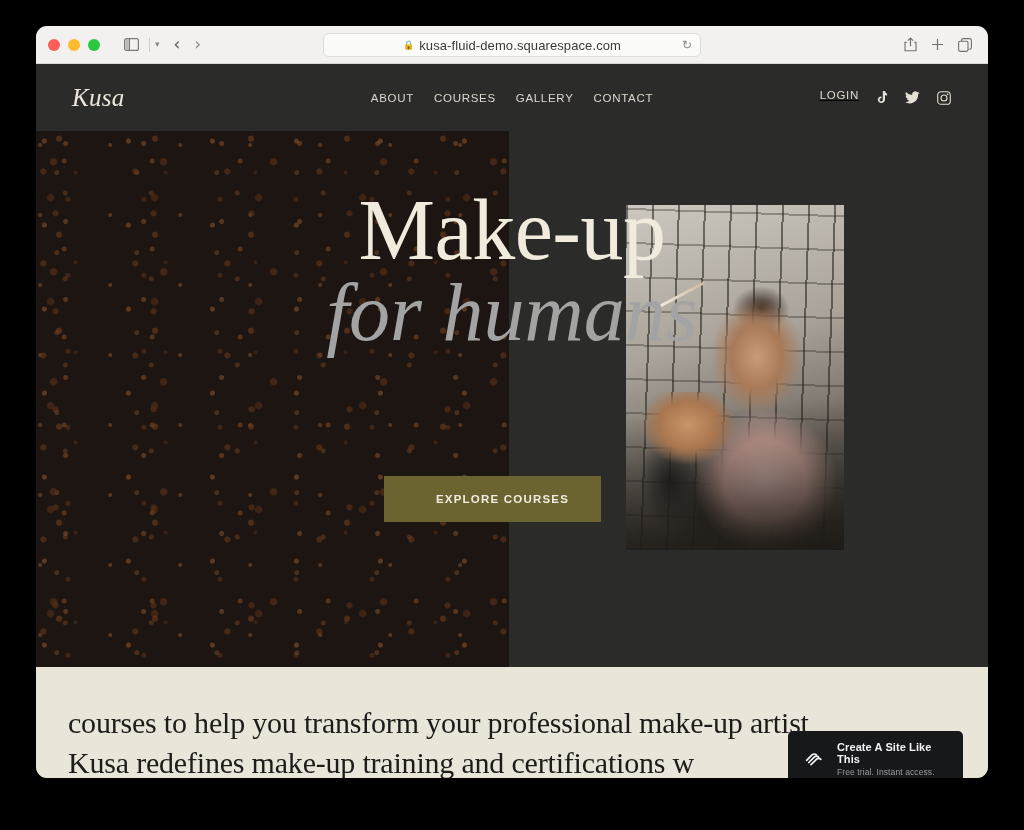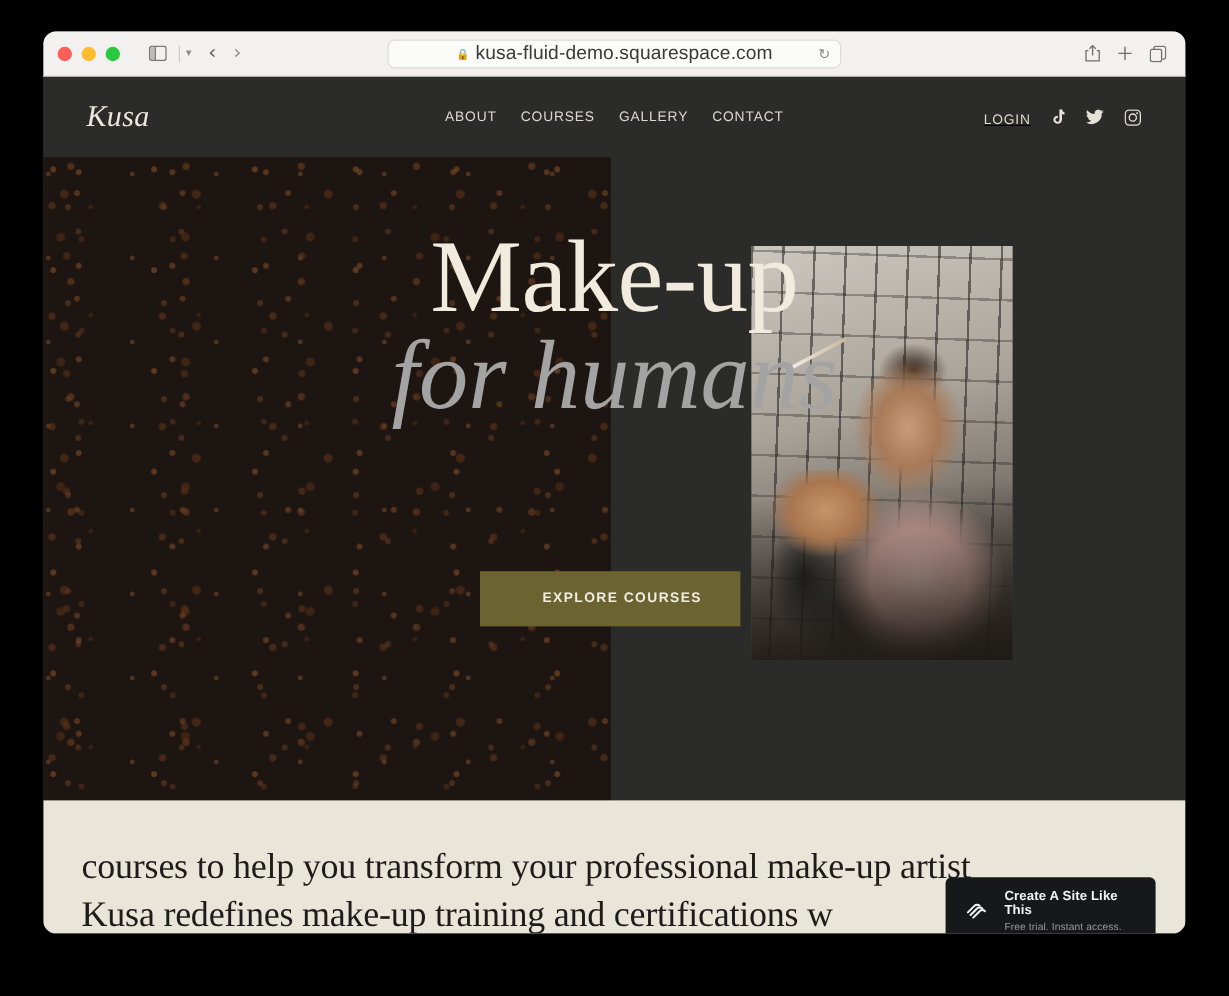--- a/index.html
+++ b/index.html
@@ -56,21 +56,21 @@
     left: 50%; transform: translateX(-50%);
     top: 7px;
     width: 378px; height: 24px;
     background: #fbfbfa;
     border: 1px solid #dedcd9;
     border-radius: 6px;
     display: flex; align-items: center; justify-content: center;
     gap: 5px;
   }
   .urlbar .lock { font-size: 9px; color: #6e6e6e; }
-  .url-text { font-size: 16px; color: #3a3a3a; letter-spacing: 0.1px; }
+  .url-text { font-size: 13px; color: #3a3a3a; letter-spacing: 0.1px; }
   .reload {
     position: absolute; right: 8px; top: 50%; transform: translateY(-50%);
     font-size: 12px; color: #8a8a8a; line-height: 1;
   }
 
   .tb-right { margin-left: auto; display: flex; align-items: center; gap: 14px; padding-right: 4px; }
   .tb-right .tb-icon { color: #6f6f6f; display: flex; align-items: center; }
 
   
   .site {
@@ -99,21 +99,21 @@
     display: flex; gap: 20px;
   }
   .nav-link {
     font-size: 11.5px;
     letter-spacing: 0.7px;
     color: #ddd8cd;
     text-transform: uppercase;
   }
   .header-right {
     margin-left: auto;
-    display: flex; align-items: flex-end; gap: 14px; text-decoration: underline;
+    display: flex; align-items: flex-start; gap: 14px; text-decoration: underline;
   }
   .login-link { font-size: 11.5px; letter-spacing: 0.7px; color: #ddd8cd; }
   .soc { width: 17px; height: 17px; display: flex; align-items: center; justify-content: center; color: #e6e1d6; }
 
   
   .hero { position: relative; height: 536px; }
 
   .hero-img-left {
     position: absolute;
     left: 0; top: 0;
@@ -215,21 +215,21 @@
     font-style: italic;
     font-size: 82px;
     line-height: 1.0;
     color: #a3a3a3;
     margin-top: 2px;
     letter-spacing: 0px;
   }
 
   .cta {
     position: absolute;
-    left: 364px; top: 345px;
+    left: 348px; top: 345px;
     width: 217px; height: 46px;
     background: #6b6430;
     display: flex; align-items: center; justify-content: center;
     z-index: 4;
     padding-left: 20px;
   }
   .cta span {
     font-size: 11.5px;
     letter-spacing: 1.2px;
     color: #f1ece0;

